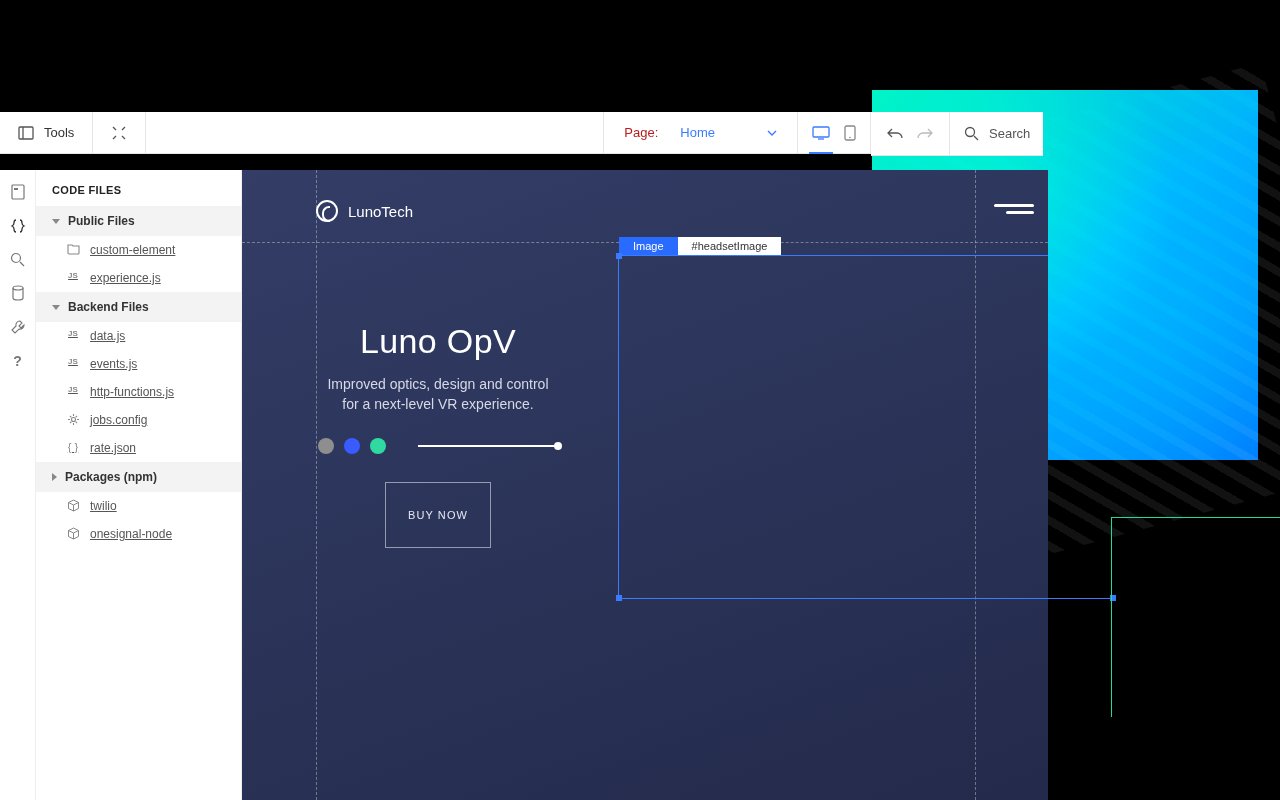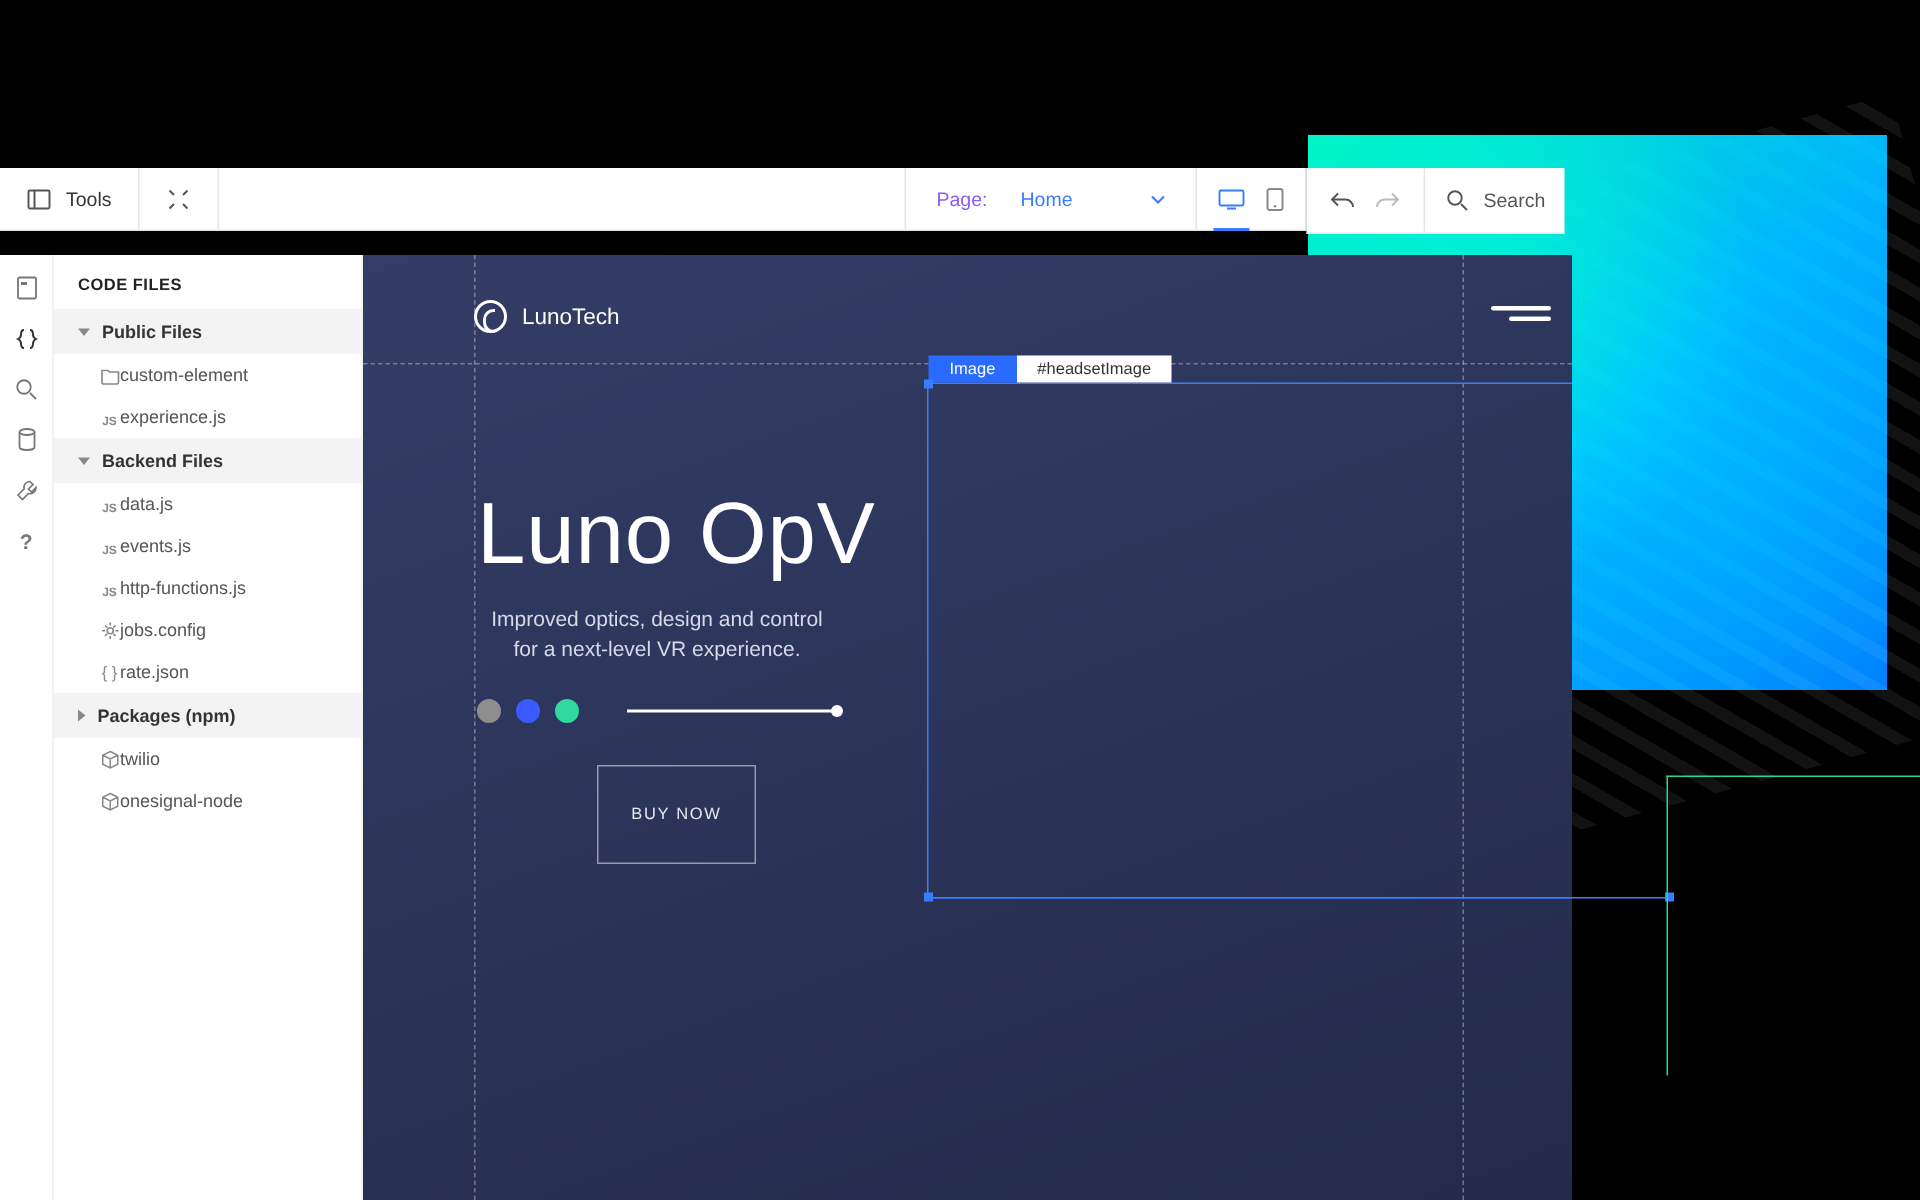--- a/index.html
+++ b/index.html
@@ -10,21 +10,21 @@
   position: absolute;
   top: 112px; left: 0; right: 409px; height: 42px;
   background: #fff;
   border-bottom: 1px solid #e5e5e5;
   display: flex; align-items: center;
 }
 .toolbar-section { height: 100%; display: flex; align-items: center; border-right: 1px solid #e5e5e5; }
 .tools-btn { padding: 0 18px; gap: 10px; font-size: 13px; color: #333; }
 .collapse-btn { padding: 0 18px; }
 .page-selector { margin-left: auto; padding: 0 20px; gap: 6px; font-size: 13px; }
-.page-label { color: #8b5cf6; }
+.page-label { color: #b91c1c; }
 .page-value { color: #3a7cff; margin-left: 16px; }
 .device-btns { padding: 0 14px; gap: 14px; }
 .device-btn { position: relative; }
 .device-btn.active::after { content: ""; position: absolute; bottom: -13px; left: -3px; right: -3px; height: 2px; background: #3a7cff; }
 
 
 .toolbar-right {
   position: absolute;
   top: 112px; left: 871px; width: 172px; height: 44px;
   background: #fff; border-bottom: 1px solid #e5e5e5;
@@ -44,21 +44,21 @@
 
 
 .panel {
   position: absolute;
   top: 170px; left: 36px; width: 206px; bottom: 0;
   background: #fff; border-right: 1px solid #eee;
   font-size: 12px; color: #333;
 }
 .panel-header { padding: 14px 16px 10px; font-size: 11px; font-weight: 700; letter-spacing: 0.03em; color: #222; }
 .group-header { background: #f3f3f3; padding: 8px 16px; font-size: 12px; font-weight: 600; color: #333; display: flex; align-items: center; gap: 8px; }
-.file-row { padding: 7px 16px 7px 30px; display: flex; align-items: flex-end; color: #555; cursor: pointer; }
+.file-row { padding: 7px 16px 7px 30px; display: flex; align-items: flex-start; gap: 10px; color: #555; cursor: pointer; text-decoration: underline; }
 .caret { width: 0; height: 0; border-left: 4px solid transparent; border-right: 4px solid transparent; border-top: 5px solid #888; }
 .caret.right { border-top: 4px solid transparent; border-bottom: 4px solid transparent; border-left: 5px solid #888; border-right: none; }
 .file-icon { width: 14px; display: inline-flex; justify-content: center; color: #888; font-size: 9px; }
 
 
 .canvas {
   position: absolute;
   top: 170px; left: 242px; right: 232px; bottom: 0;
   background: linear-gradient(160deg, #333d66 0%, #232a4b 100%);
   overflow: hidden;
@@ -69,21 +69,21 @@
 .ruler-v2 { position: absolute; top: 0; bottom: 0; right: 72px; width: 0; border-left: 1px dashed rgba(255,255,255,0.35); }
 
 .brand { position: absolute; top: 30px; left: 74px; display: flex; align-items: center; gap: 10px; color: #fff; font-size: 15px; font-weight: 500; }
 .brand-logo { width: 22px; height: 22px; border: 2px solid #fff; border-radius: 50%; position: relative; }
 .brand-logo::after { content: ""; position: absolute; top: 4px; left: 4px; width: 6px; height: 12px; border: 2px solid #fff; border-right: none; border-radius: 7px 0 0 7px; }
 .hamburger { position: absolute; top: 34px; right: 14px; display: flex; flex-direction: column; gap: 4px; }
 .hamburger div { width: 40px; height: 3px; background: #fff; border-radius: 2px; }
 .hamburger div:nth-child(2) { width: 28px; align-self: flex-end; }
 
 .hero { position: absolute; top: 152px; left: 76px; color: #fff; }
-.hero h1 { font-size: 58px; font-weight: 300; letter-spacing: 0.01em; margin-bottom: 14px; }
+.hero h1 { font-size: 34px; font-weight: 300; letter-spacing: 0.01em; margin-bottom: 14px; }
 .hero p { font-size: 14px; line-height: 1.4; color: #d6d9e6; max-width: 240px; margin-bottom: 24px; }
 .swatches { display: flex; align-items: center; gap: 10px; margin-bottom: 28px; }
 .swatch { width: 16px; height: 16px; border-radius: 50%; }
 .slider-line { height: 2px; background: #fff; width: 140px; margin-left: 22px; position: relative; }
 .slider-line::after { content: ""; position: absolute; right: -4px; top: -3px; width: 8px; height: 8px; background: #fff; border-radius: 50%; }
 .buy-btn { display: inline-block; border: 1px solid rgba(255,255,255,0.5); padding: 26px 22px; font-size: 11px; letter-spacing: 0.1em; color: #e5e8f0; }
 
 
 .selection { position: absolute; top: 85px; left: 376px; right: -64px; height: 344px; border: 1px solid #3a7cff; }
 .selection .handle { position: absolute; width: 6px; height: 6px; background: #3a7cff; }

